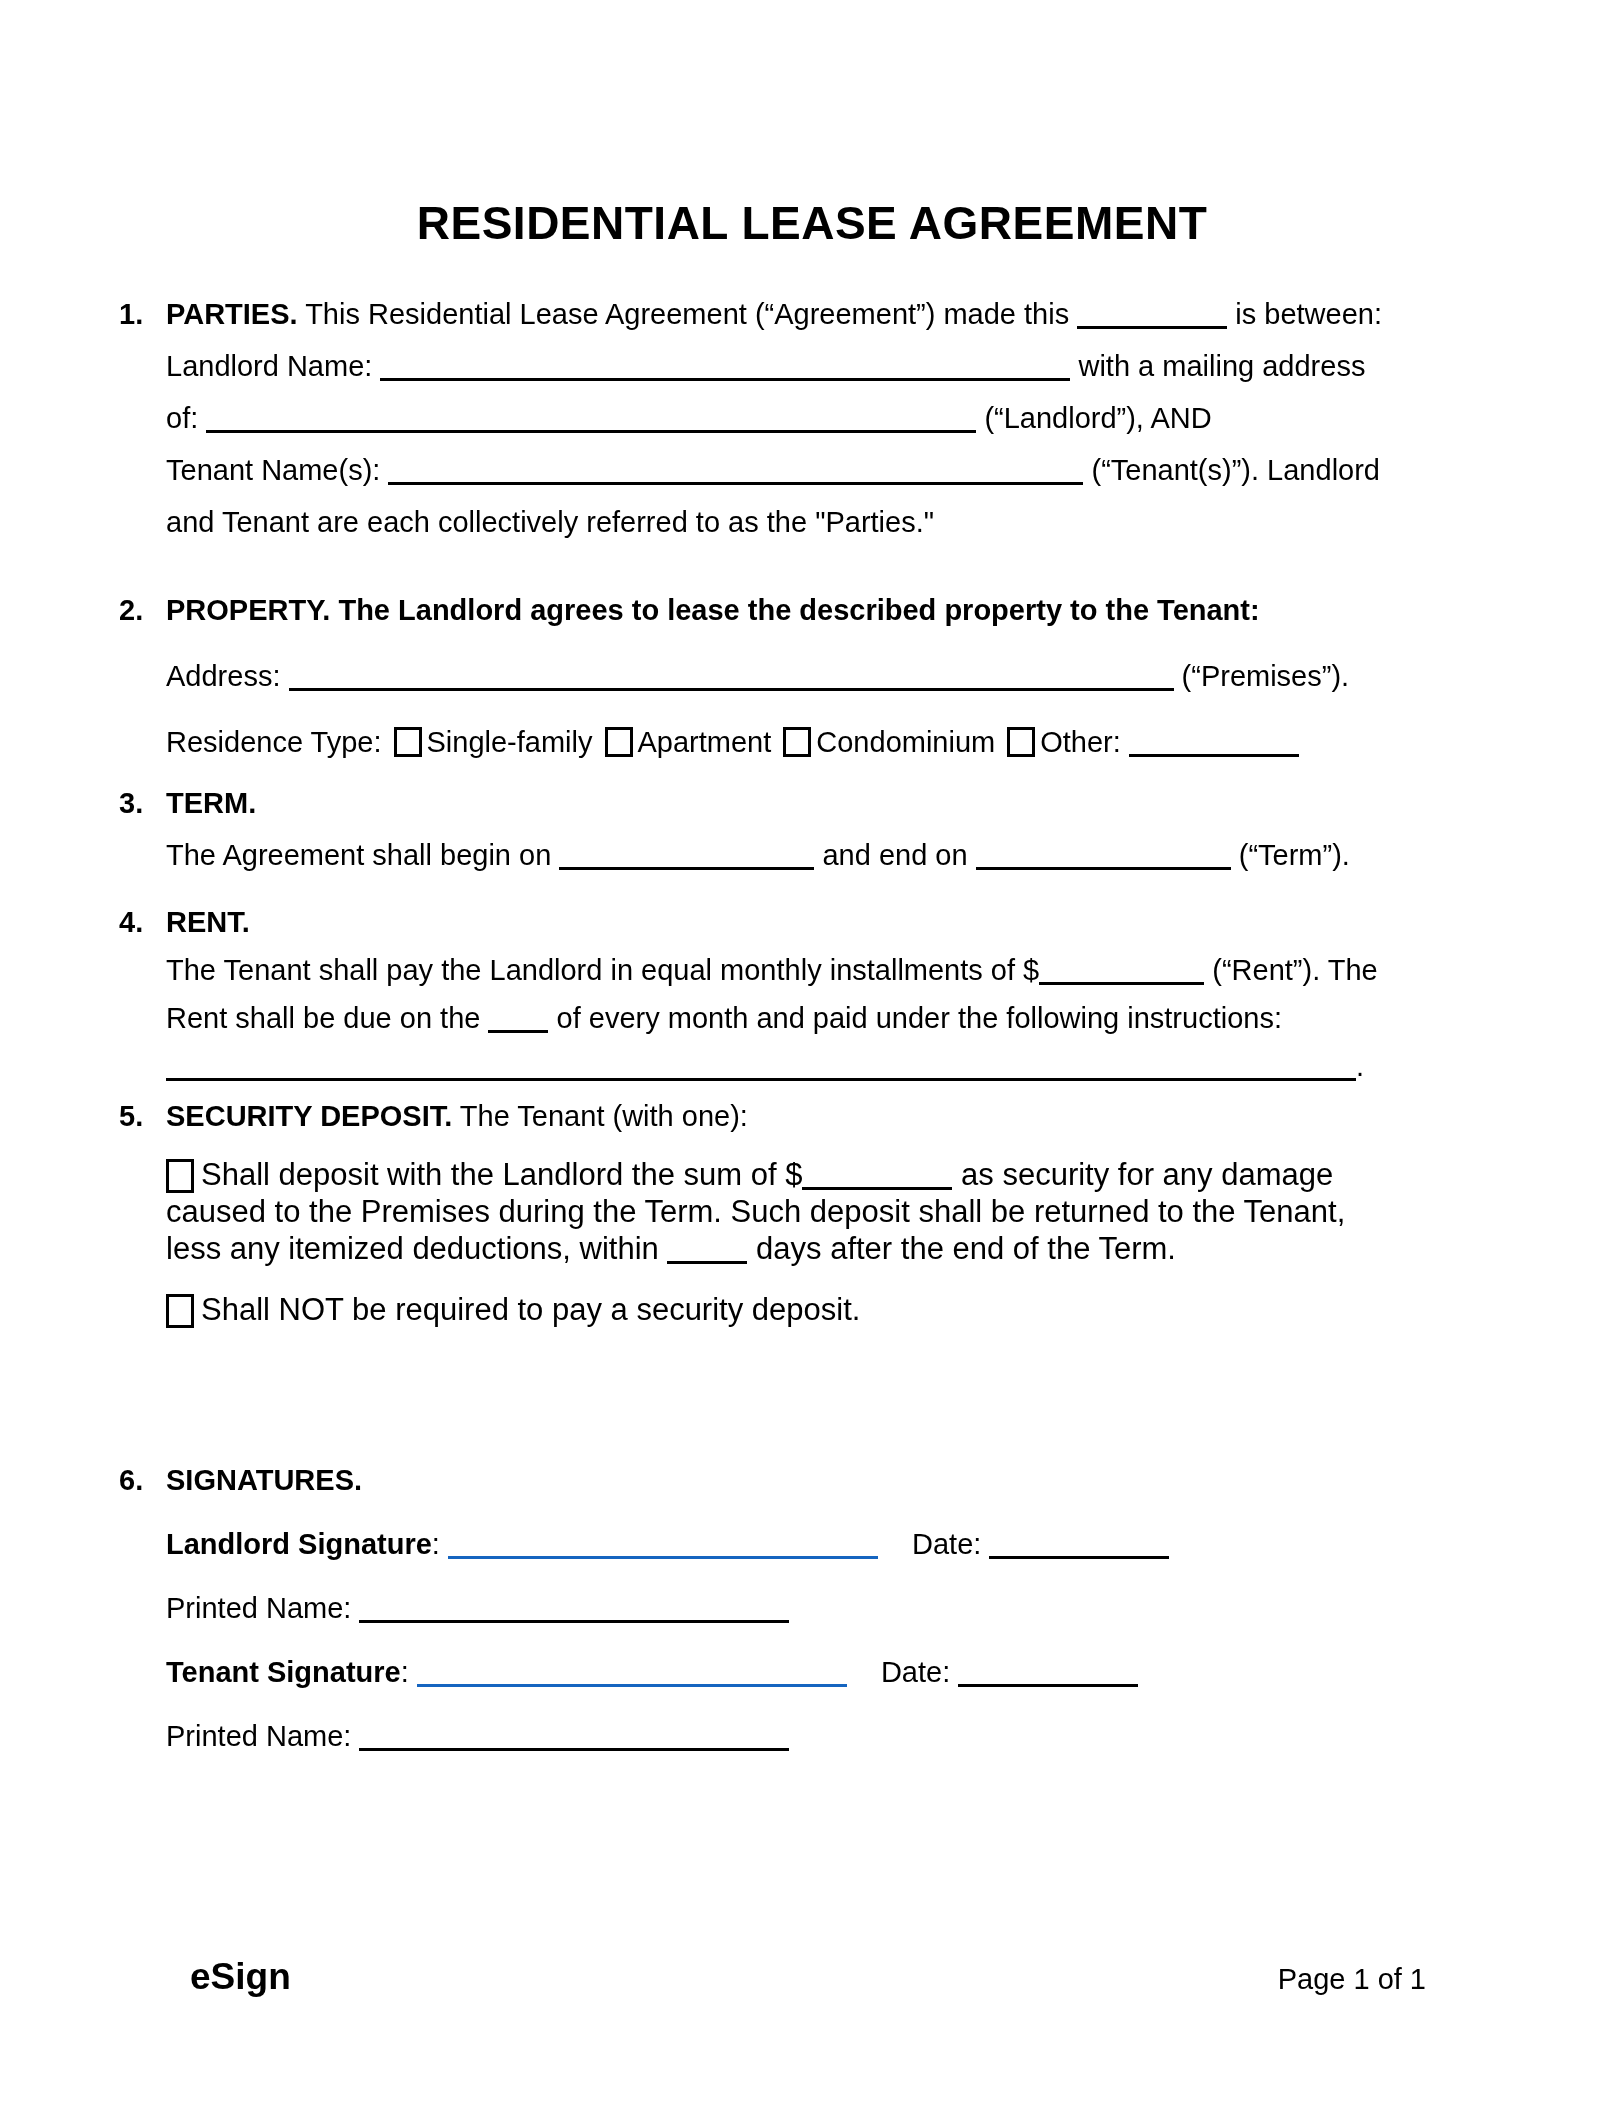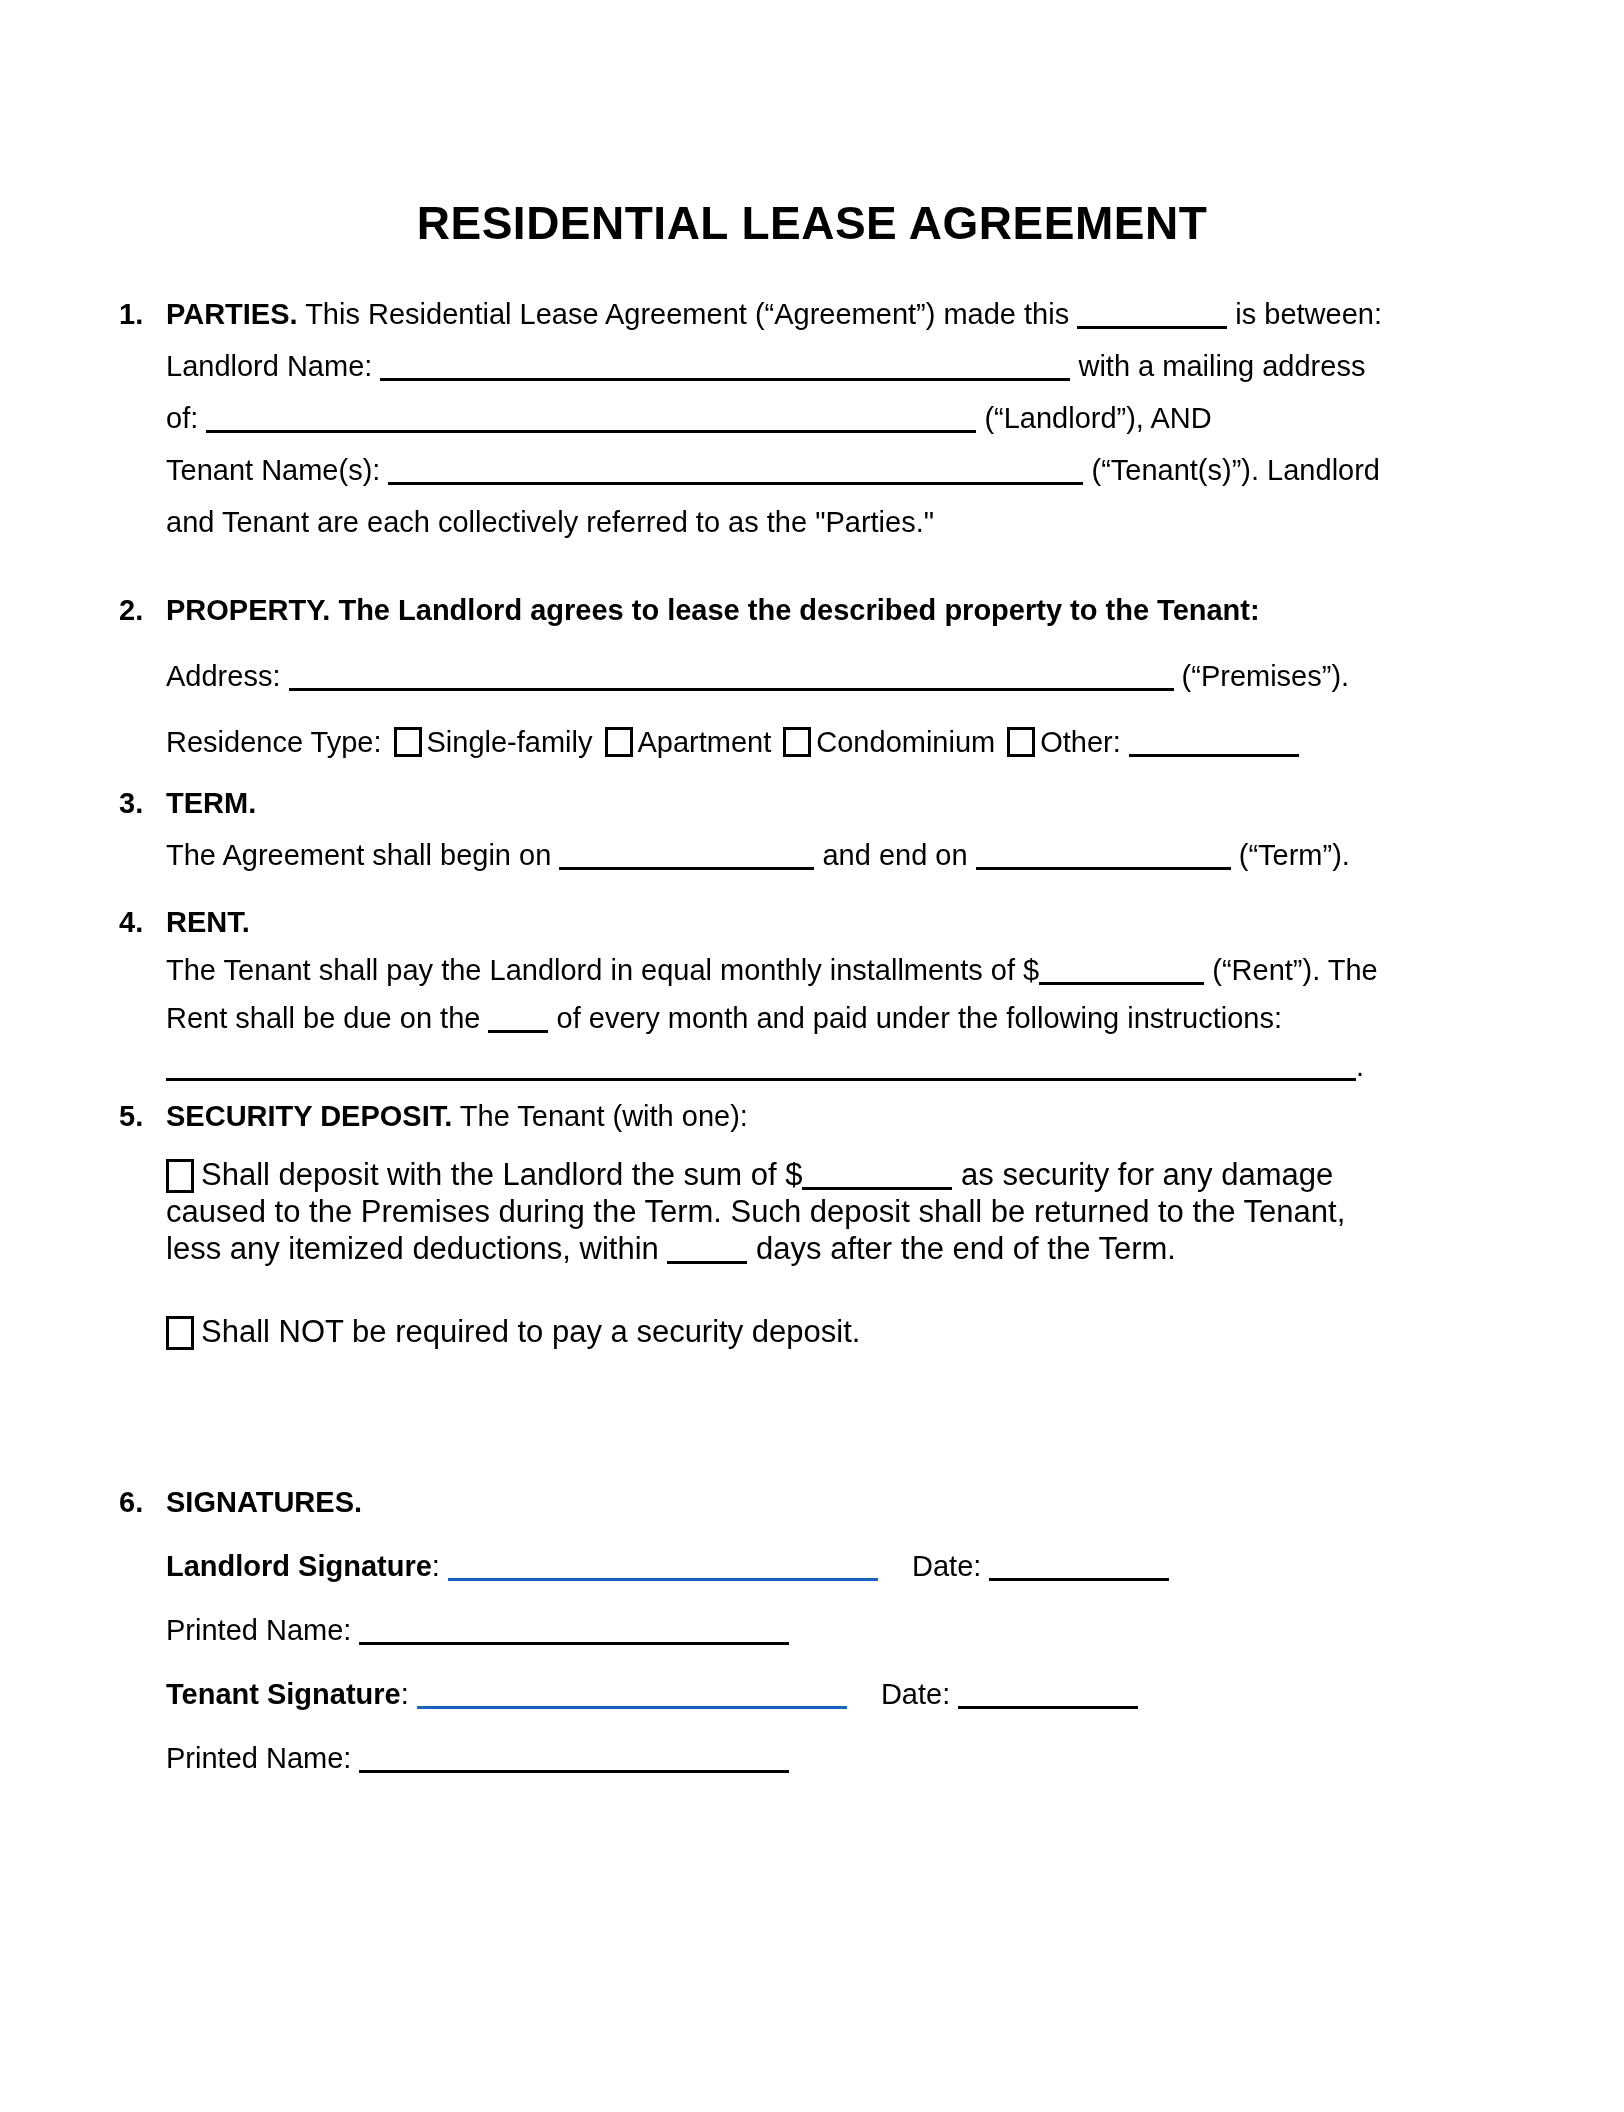--- a/index.html
+++ b/index.html
@@ -51,21 +51,21 @@
   .sec2 .line + .line { margin-top:14px; }
   .sec3 { margin-top:9px; }
   .sec4 { margin-top:17px; }
   .sec4 .line { line-height:48px; }
   .sec5 { margin-top:0; }
   .opt {
     margin-left:47px; max-width:1200px;
     font-size:31px; line-height:37px;
   }
   .opt1 { margin-top:14px; }
-  .opt2 { margin-top:46px; }
+  .opt2 { margin-top:24px; }
   .sec6 { margin-top:120px; }
   .sec6 .line { line-height:64px; }
   .date-label { margin-left:26px; }
 
   .footer {
     position:absolute; left:190px; right:198px; top:1956px;
     display:flex; justify-content:space-between; align-items:baseline;
   }
   .brand { font-size:37px; font-weight:700; }
   .pageinfo { font-size:29px; }
@@ -169,14 +169,18 @@
       <span class="blank sig-line w430" style="border-bottom-color: rgb(21, 101, 192);"></span>
       <span class="date-label">Date:</span>
       <span class="blank w180"></span>
     </div>
     <div class="line indent">
       <span>Printed Name:</span>
       <span class="blank w430"></span>
     </div>
   </section>
 
+  <div class="footer">
+    <span class="brand">eSign</span>
+    <span class="pageinfo">Page 1 of 1</span>
+  </div>
 
 </div>
 
 </body></html>

